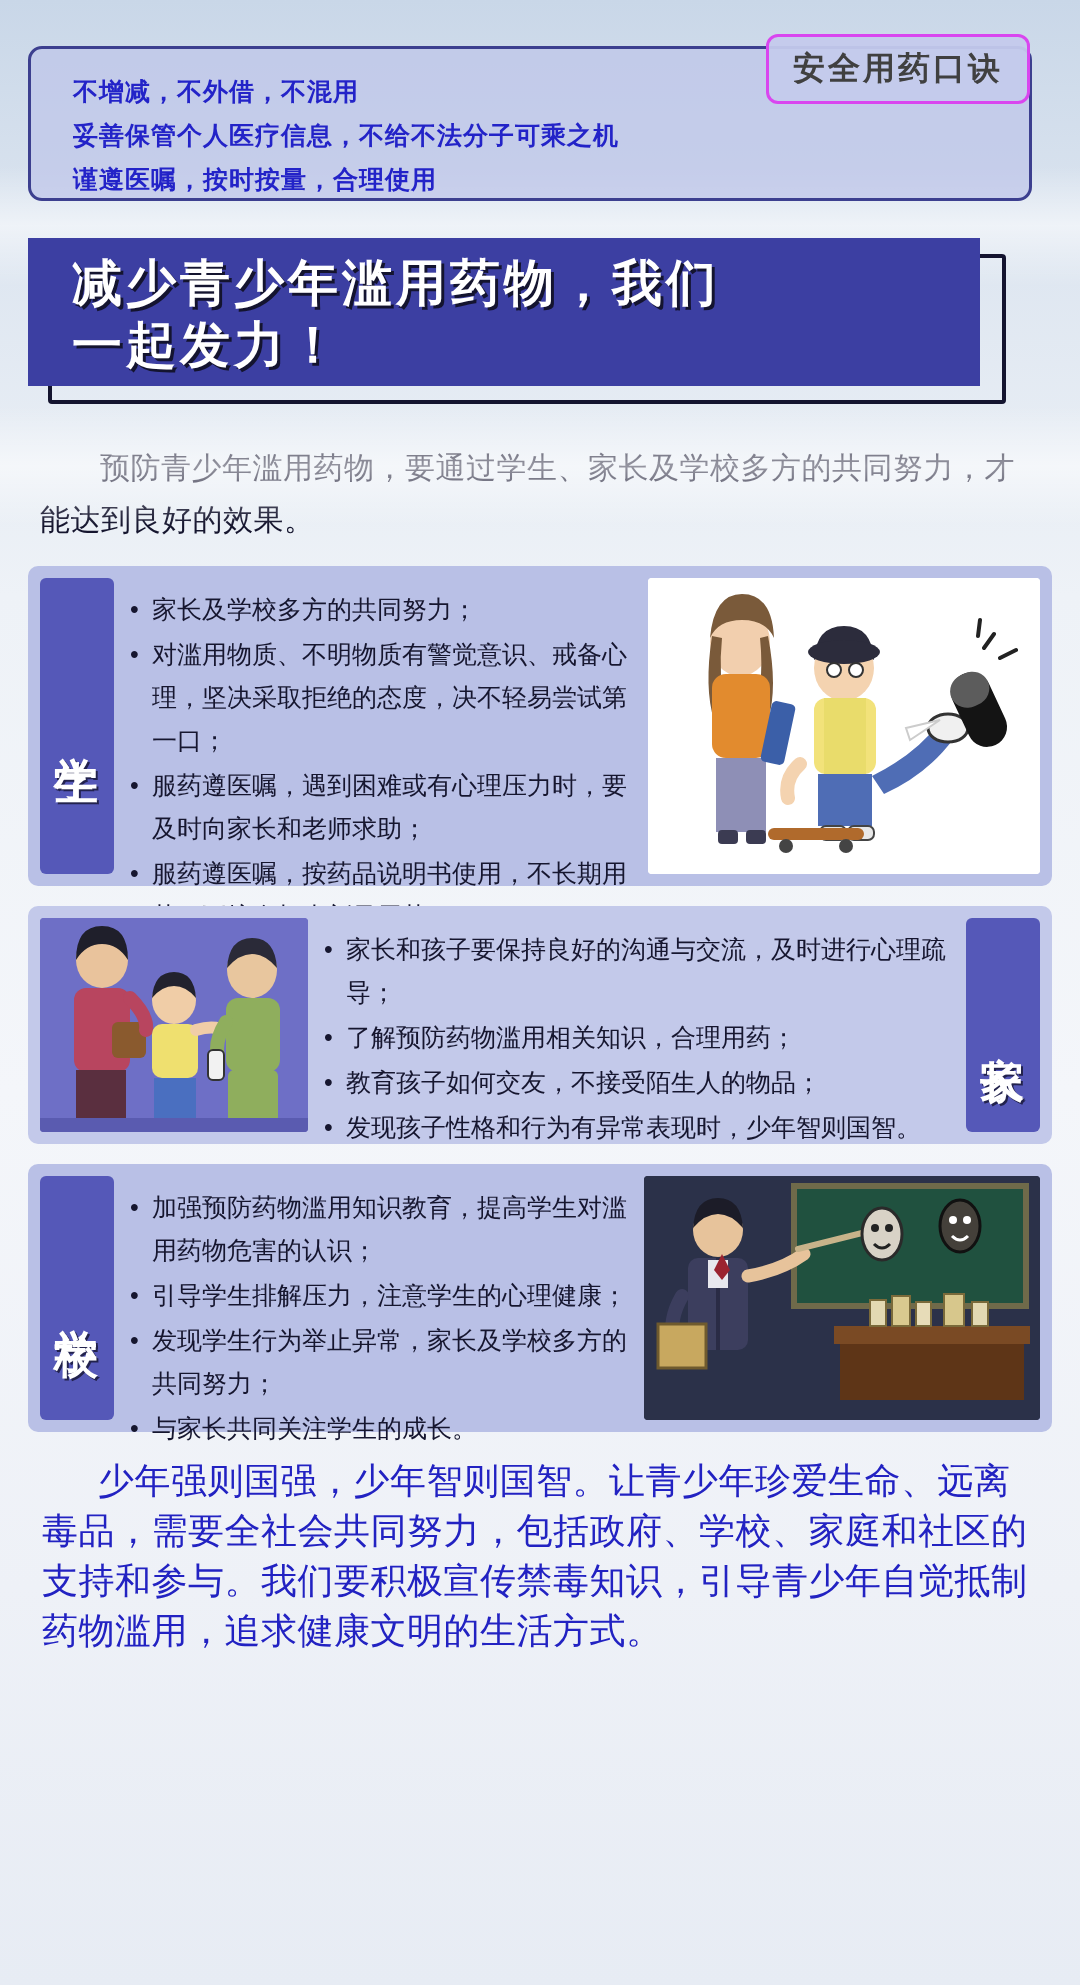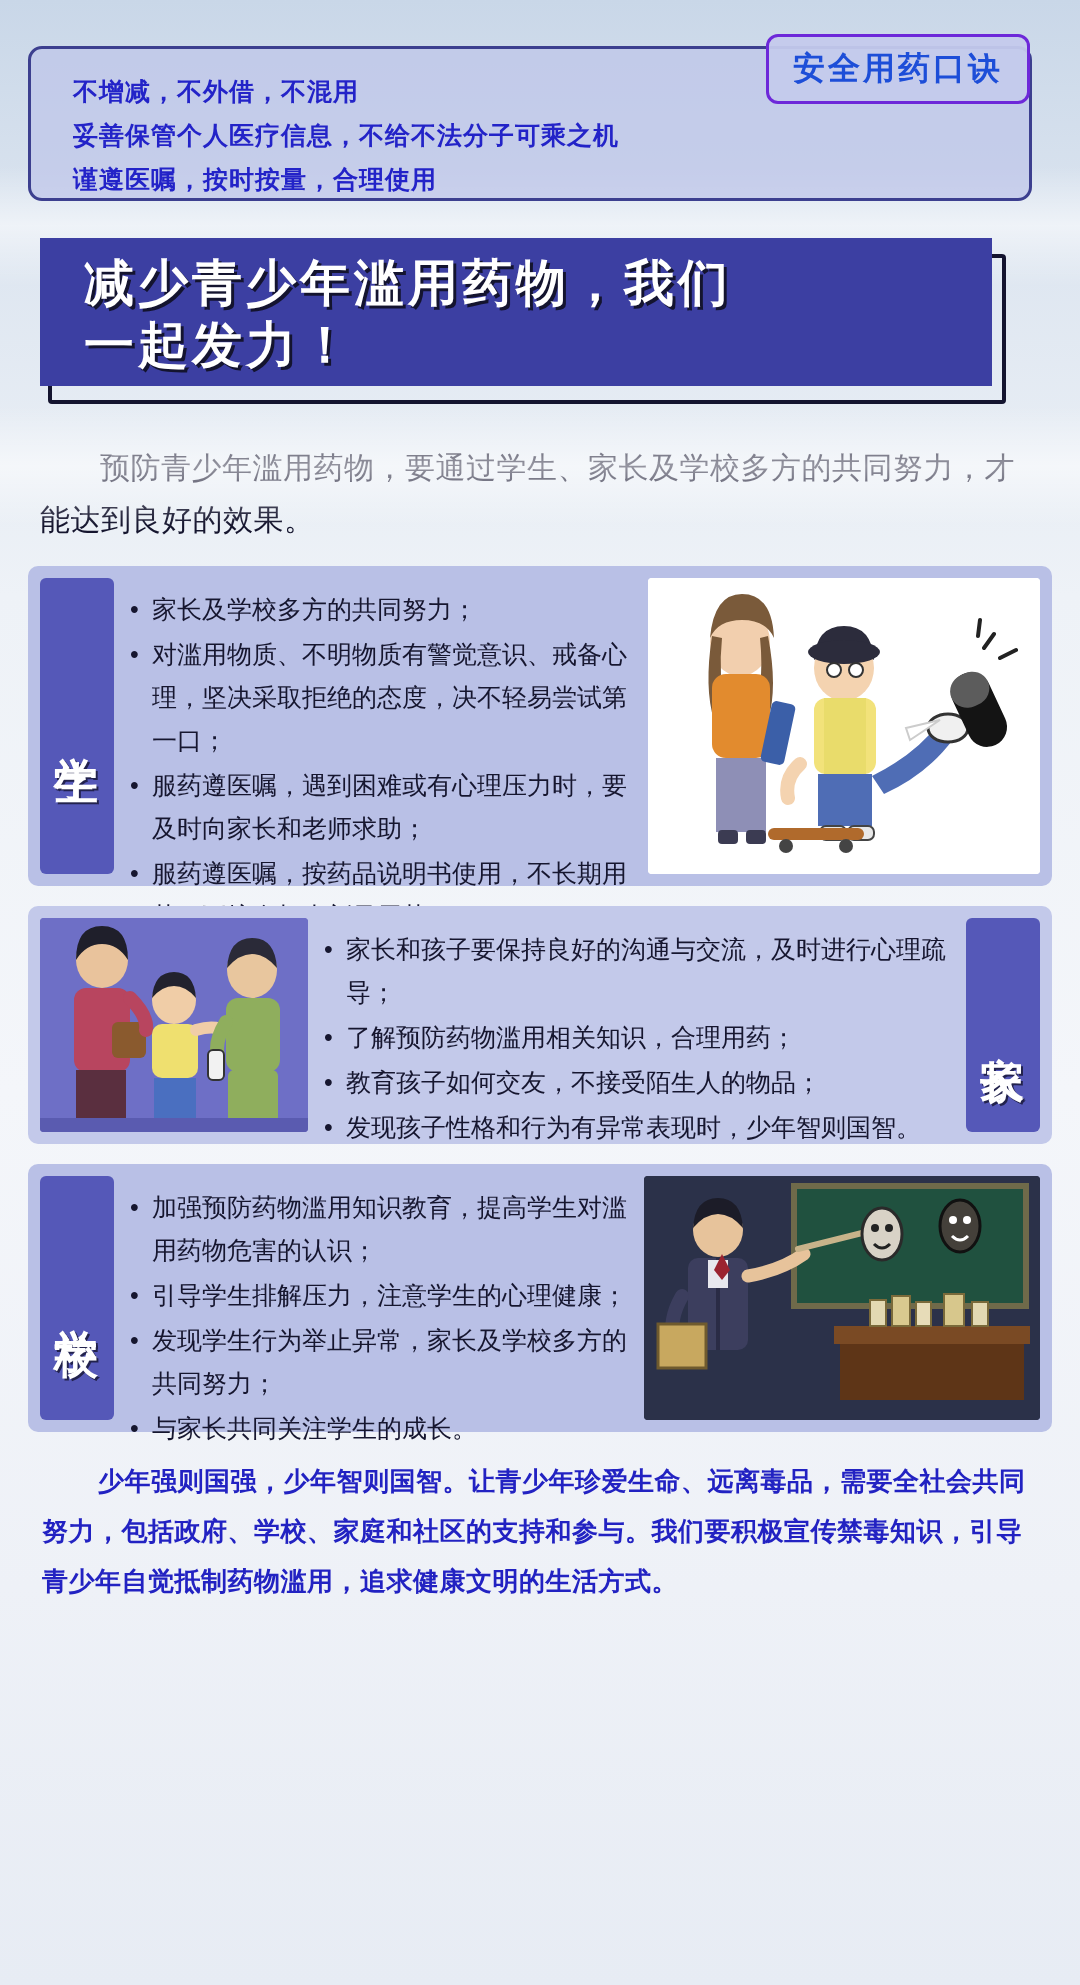--- a/index.html
+++ b/index.html
@@ -54,27 +54,27 @@
     font-size: 25px;
     font-weight: bold;
     letter-spacing: 1px;
     line-height: 44px;
     white-space: nowrap;
   }
   .title-chip {
     position: absolute;
     right: 22px;
     top: -12px;
-    border: 3px solid #6d28d9;
+    border: 3px solid #d946ef;
     border-radius: 12px;
     background: rgba(196, 202, 236, 0.95);
     padding: 10px 24px;
     font-size: 32px;
     font-weight: bold;
-    color: #1d4ed8;
+    color: #404040;
     letter-spacing: 3px;
   }
 
   
   .headline-wrap {
     position: relative;
     margin-top: 32px;
     height: 178px;
   }
   .headline-outline {
@@ -82,21 +82,21 @@
     left: 20px;
     top: 16px;
     width: 958px;
     height: 150px;
     border: 4px solid #14142f;
     border-radius: 4px;
     box-sizing: border-box;
   }
   .headline-box {
     position: absolute;
-    left: 12px;
+    left: 0;
     top: 0;
     width: 952px;
     height: 148px;
     background: #3c3fa2;
     box-sizing: border-box;
     padding: 14px 0 0 44px;
   }
   .headline-box .hl {
     color: #ffffff;
     font-size: 50px;
@@ -180,23 +180,23 @@
   .sec2 .illus { width: 268px; height: 214px; background: #6e6fc6; }
   .sec2 .bullets { width: 500px; }
   
   .sec3 { height: 268px; background: #b9c0e6; }
   .sec3 .bullets { width: 416px; }
   .sec3 .illus { width: 396px; height: 244px; background: #2f3550; }
 
   
   .footer {
     margin: 24px 14px 0 14px;
-    font-size: 26px;
+    font-size: 36px;
     line-height: 50px;
-    font-weight: bold;
+    font-weight: normal;
     color: #2222c2;
     text-indent: 56px;
     letter-spacing: 0.5px;
   }
 
   
   svg { display: block; }
 </style>
 </head>
 <body>

